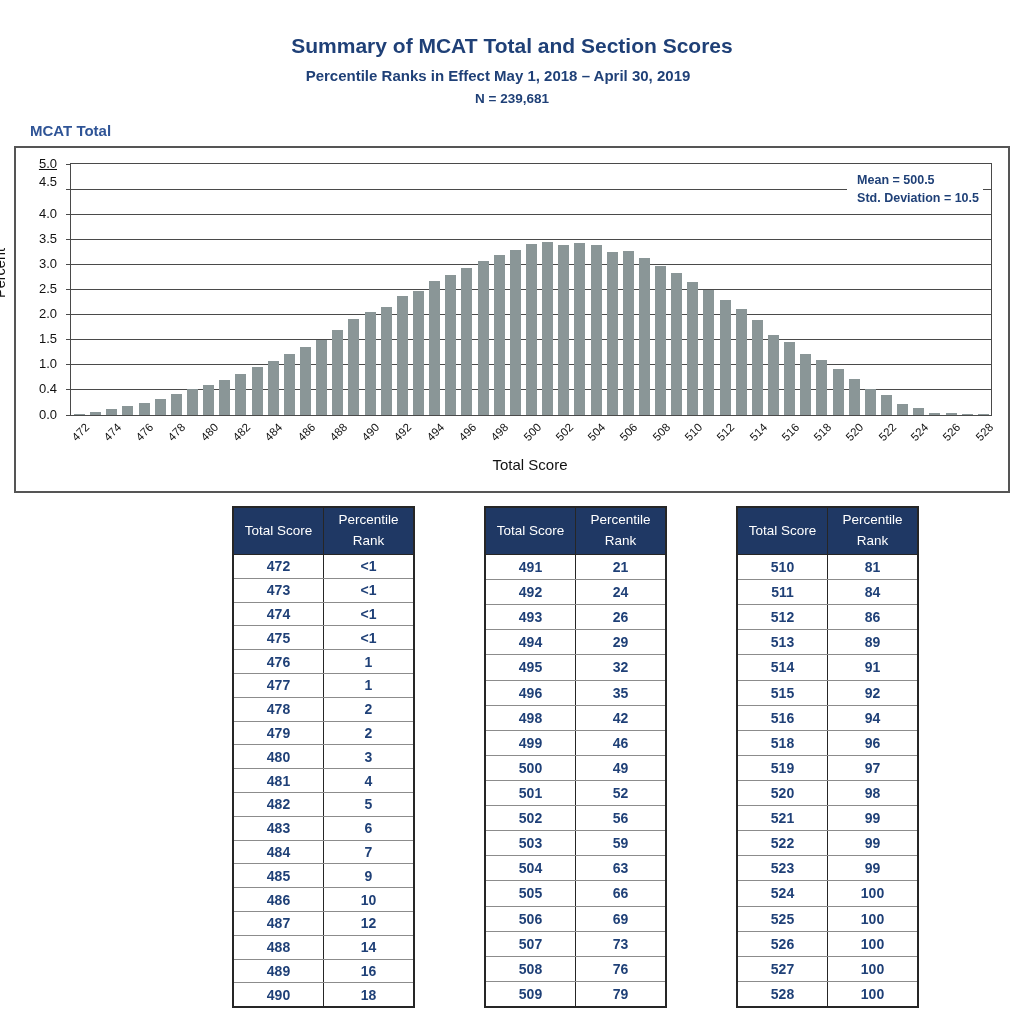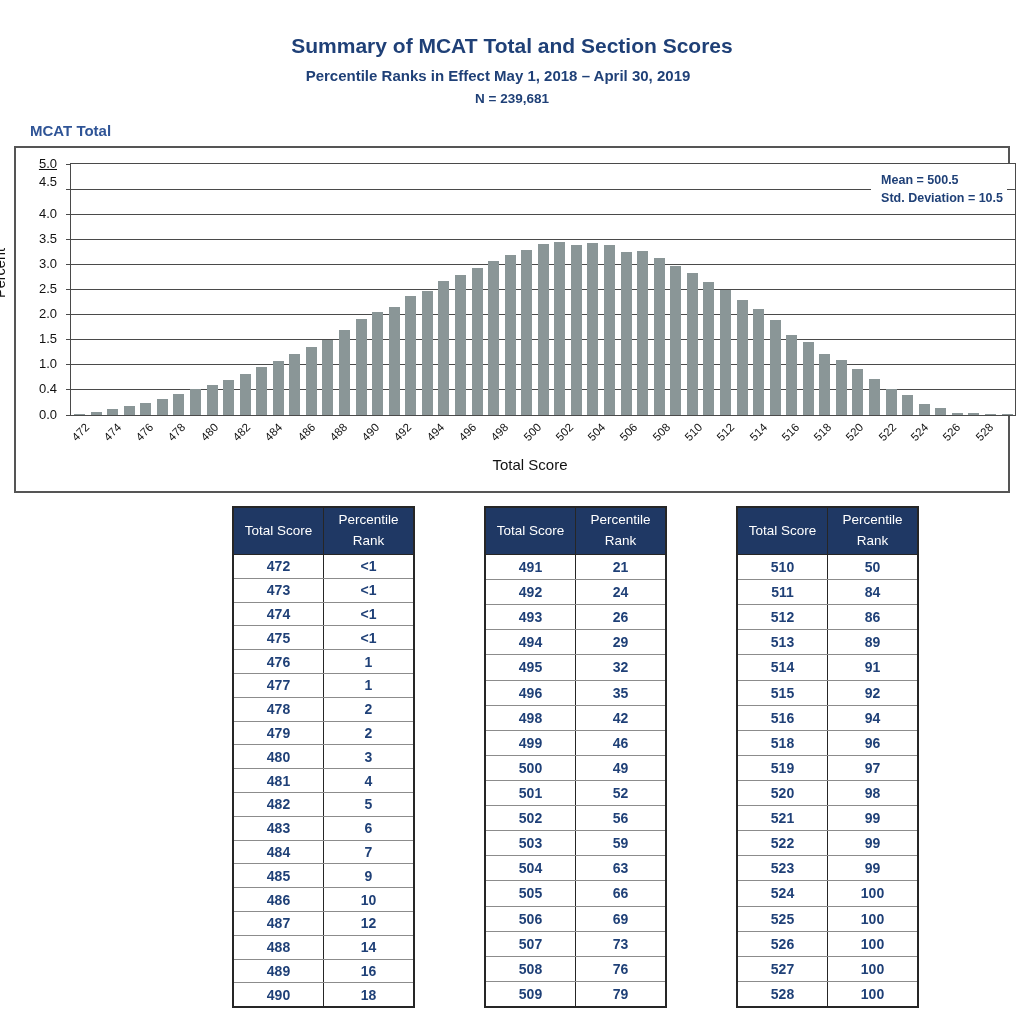--- a/index.html
+++ b/index.html
@@ -9,21 +9,21 @@
          font-size:21px;font-weight:700;color:#1f4077;}
   .subtitle{position:absolute;top:67px;left:0;width:996px;text-align:center;
          font-size:15px;font-weight:600;color:#1f4077;}
   .nline{position:absolute;top:91px;left:0;width:1024px;text-align:center;
          font-size:13.5px;font-weight:600;color:#1f4077;}
   .section-label{position:absolute;top:122px;left:30px;font-size:15px;font-weight:600;color:#2f5496;}
 
   .chart-box{position:absolute;left:14px;top:146px;width:992px;height:343px;
              border:2px solid #555;background:#fff;}
   .plot{position:absolute;left:54px;top:15px;width:920px;height:251px;
-        border:1px solid #4a4a4a;background:#fff;padding-left:24px;}
+        border:1px solid #4a4a4a;background:#fff;}
   .grid-line{position:absolute;left:0;right:0;height:1px;background:#4a4a4a;}
   .tick{position:absolute;left:-5px;width:5px;height:1px;background:#4a4a4a;}
   .bars{position:absolute;left:0;top:0;bottom:0;width:100%;display:flex;
         align-items:flex-end;justify-content:space-between;padding:0 2px 0 3px;box-sizing:border-box;}
   .bar{flex:0 0 11px;}
   .annot{position:absolute;top:6px;right:8px;background:#fff;padding:1px 4px 2px 10px;
          font-size:12.5px;font-weight:600;color:#1f4077;line-height:1.45;text-align:left;}
   .ylabels{position:absolute;left:0;top:15px;width:48px;height:251px;}
   .ylab{position:absolute;right:7px;font-size:13px;color:#111;}
   .ylab-title{position:absolute;left:6px;top:100px;width:20px;height:80px;
@@ -364,21 +364,21 @@
       <table class="ptable">
         <thead>
           <tr>
             <th>Total Score</th>
             <th>Percentile Rank</th>
           </tr>
         </thead>
         <tbody>
           <tr>
             <td>510</td>
-            <td>50</td>
+            <td>81</td>
           </tr>
           <tr>
             <td>511</td>
             <td>84</td>
           </tr>
           <tr>
             <td>512</td>
             <td>86</td>
           </tr>
           <tr>

